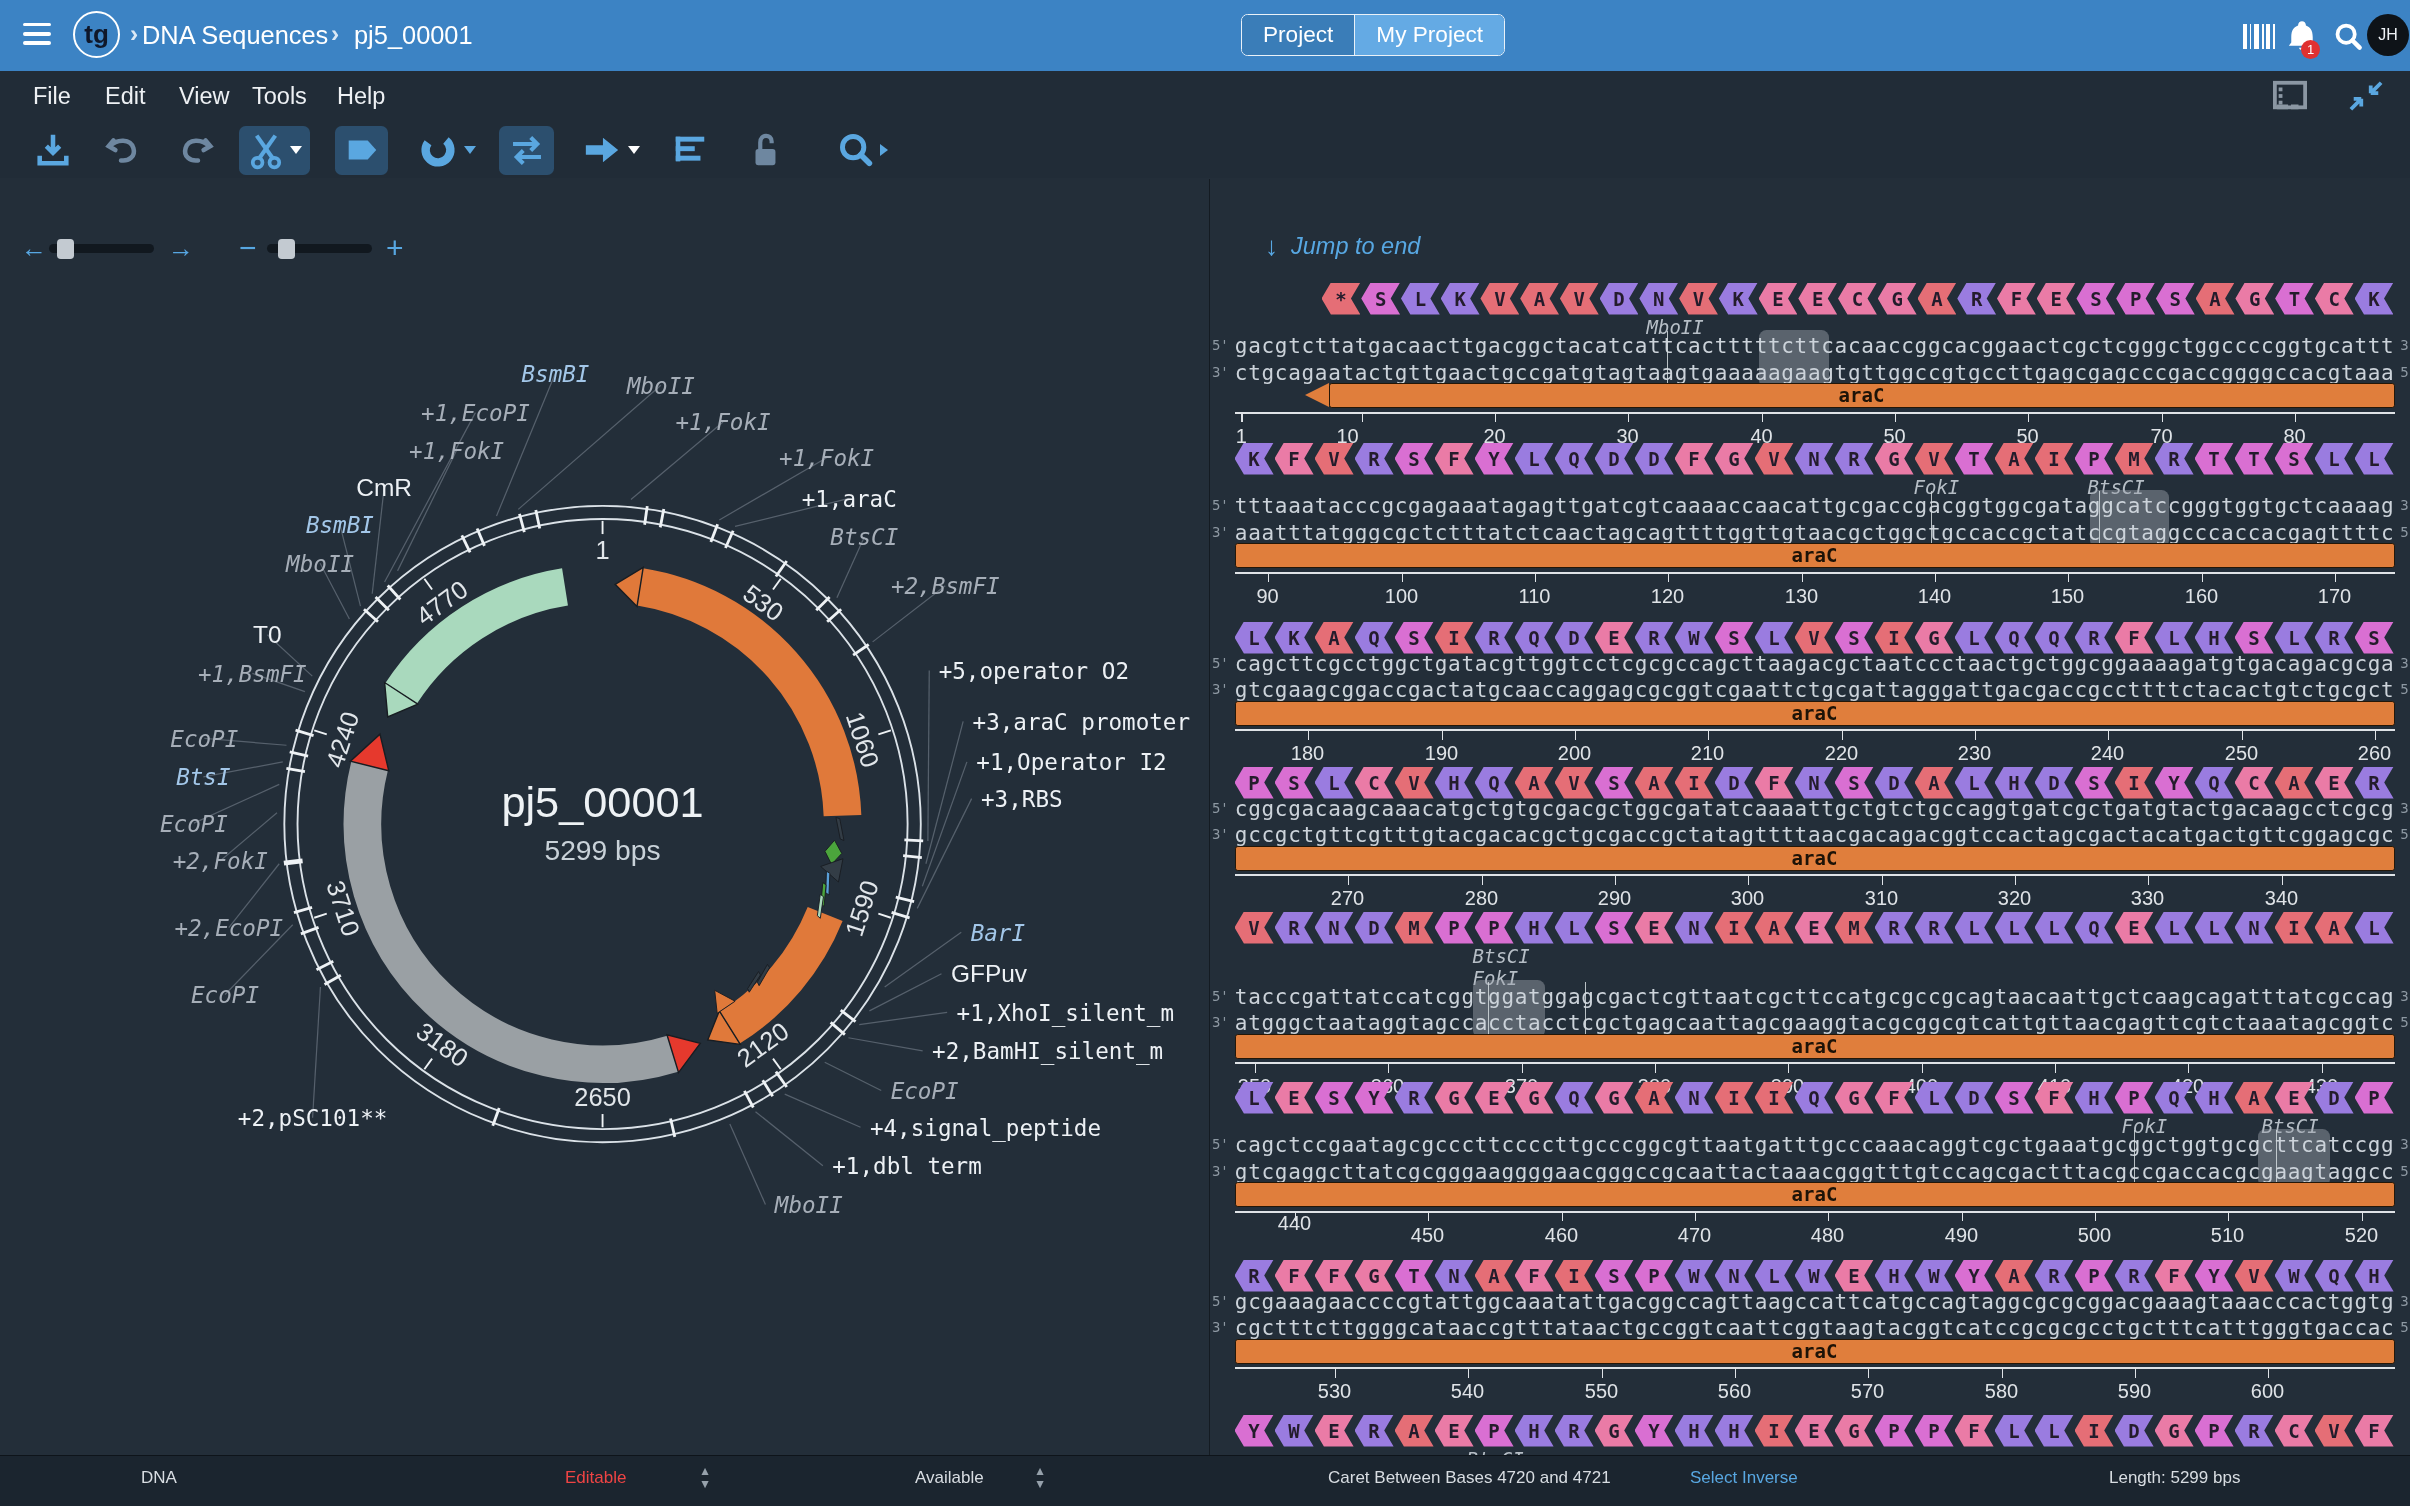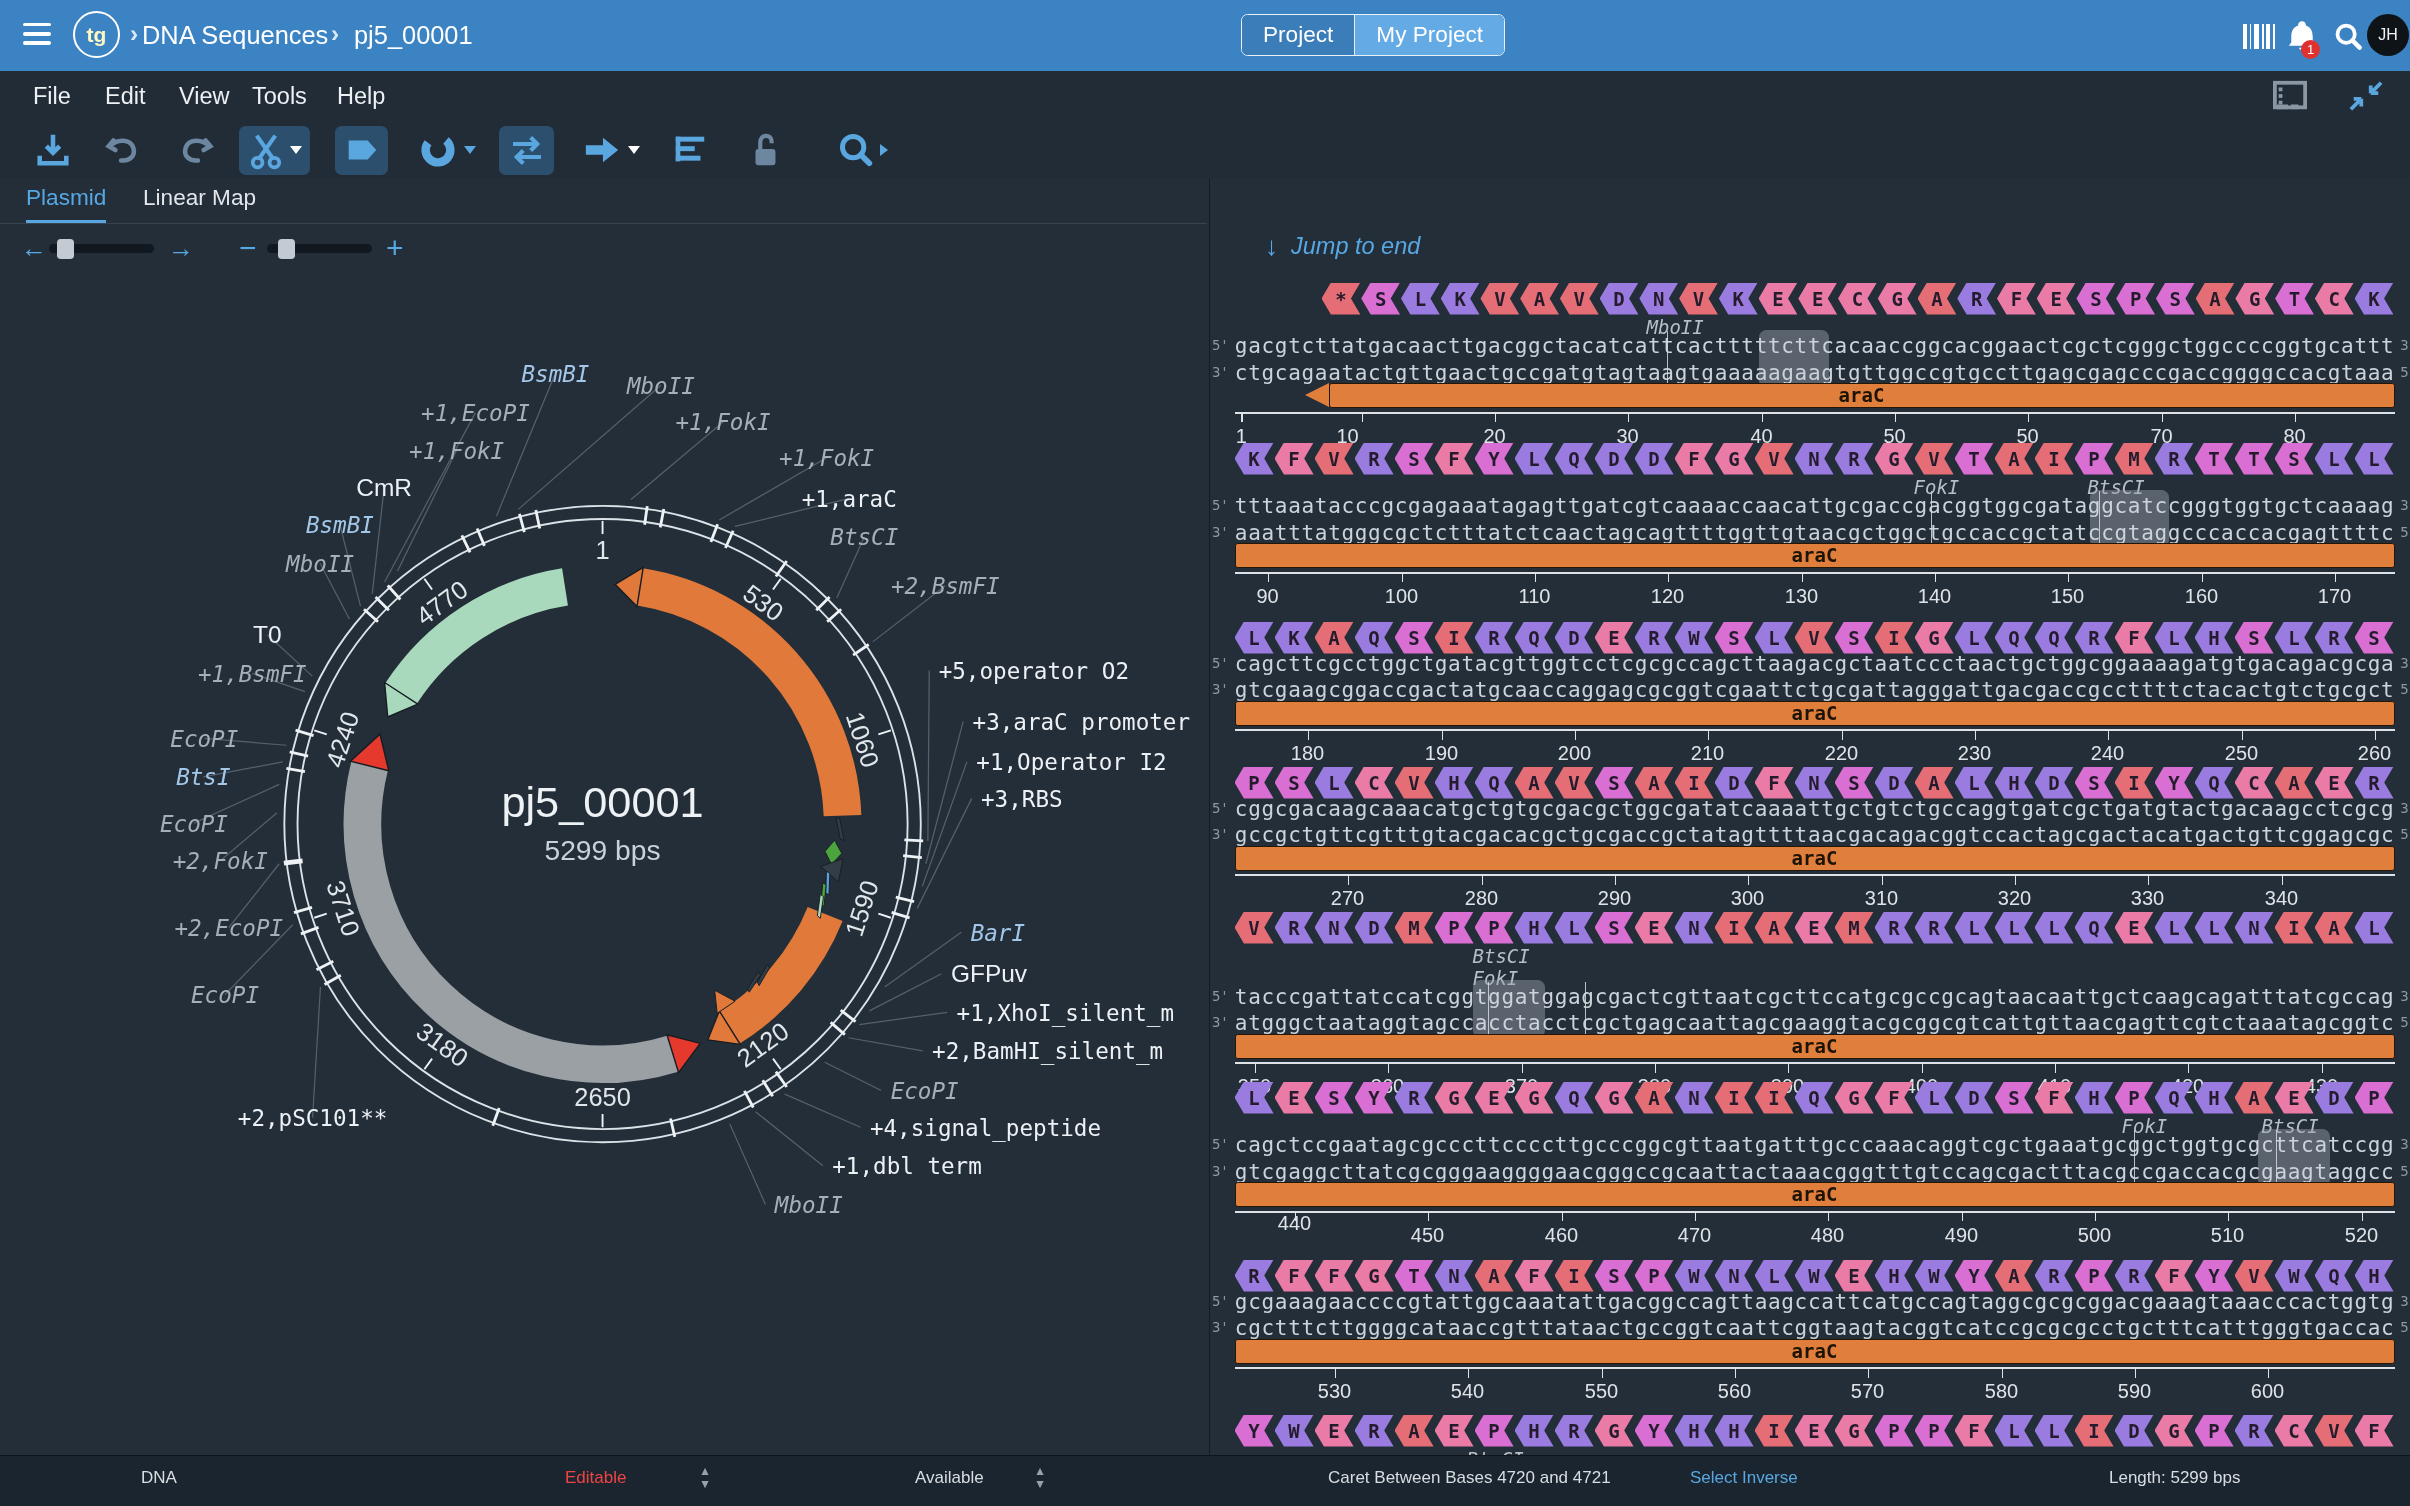--- a/index.html
+++ b/index.html
@@ -7,21 +7,21 @@
   #app {
     position:relative; width:2411px; height:1507px; overflow:hidden;
     background:#232e39; font-family:"Liberation Sans", sans-serif; color:#e8ecf0;
   }
 
   
   #topbar { position:absolute; top:0; left:0; width:2411px; height:71px; background:#3c83c4; }
   #hamburger { position:absolute; left:22.6px; top:22.6px; width:28px; height:24.5px; cursor:pointer; }
   #hamburger div { height:3.8px; background:#fff; border-radius:1.9px; margin-bottom:5.6px; }
   #logo { position:absolute; left:73px; top:11.3px; width:47px; height:47px; border:2.8px solid #fff; border-radius:50%;
-          display:flex; align-items:center; justify-content:center; font-weight:bold; font-size:21px; color:#fef9c3; }
+          display:flex; align-items:center; justify-content:center; font-weight:bold; font-size:26px; color:#0f172a; }
   .crumb-sep { position:absolute; top:20px; font-size:24.5px; color:#dce9f5; font-weight:bold; }
   .crumb { position:absolute; top:21px; font-size:25.4px; color:#fff; white-space:nowrap; }
   #proj-group { position:absolute; left:1241px; top:14px; height:42px; display:flex; border:1.9px solid #e9f1f8; border-radius:6.6px; overflow:hidden; }
   #proj-group .proj-btn { padding:0 21px; font-size:22.6px; color:#fff; display:flex; align-items:center; background:#3a7db8; cursor:pointer; }
   #proj-group .proj-btn.active { background:#64aae4; border-left:1.9px solid #e9f1f8; }
   #barcode-icon { position:absolute; left:2243px; top:23.5px; width:34px; height:25.4px; display:flex; align-items:stretch; gap:2.8px; }
   #barcode-icon i { background:#fff; }
   #bell-wrap { position:absolute; left:2286px; top:19px; width:38px; height:41px; cursor:pointer; }
   #badge { position:absolute; left:15px; top:21px; width:19px; height:19px; background:#e03131; border-radius:50%;
            font-size:13px; color:#fff; display:flex; align-items:center; justify-content:center; }
@@ -225,24 +225,20 @@
     <div class="tb" style="left:836px">
       <svg width="40" height="40" viewBox="0 0 21 21">
           <circle cx="9" cy="9" r="5.6" fill="none" stroke="#5aa7e0" stroke-width="2.6"></circle>
           <line x1="13" y1="13" x2="17.5" y2="17.5" stroke="#5aa7e0" stroke-width="3" stroke-linecap="round"></line>
         </svg>
       <span class="caret-rt"></span>
     </div>
   </div>
 
   <div id="left-panel">
-    <div class="tabs-row">
-      <span class="tab active" style="left:26px">Plasmid</span>
-      <span class="tab" style="left:143px">Linear Map</span>
-    </div>
     <div id="sliders">
       <span class="sld-arrow" style="left:21px">←</span>
       <div class="sld-track" style="left:49px; width:105px">
           <div class="sld-thumb" style="left:7.5px"></div>
         </div>
       <span class="sld-arrow" style="left:168px">→</span>
       <span class="sld-arrow" style="left:239px; font-size:30px">−</span>
       <div class="sld-track" style="left:267px; width:105px">
           <div class="sld-thumb" style="left:11.3px"></div>
         </div>

